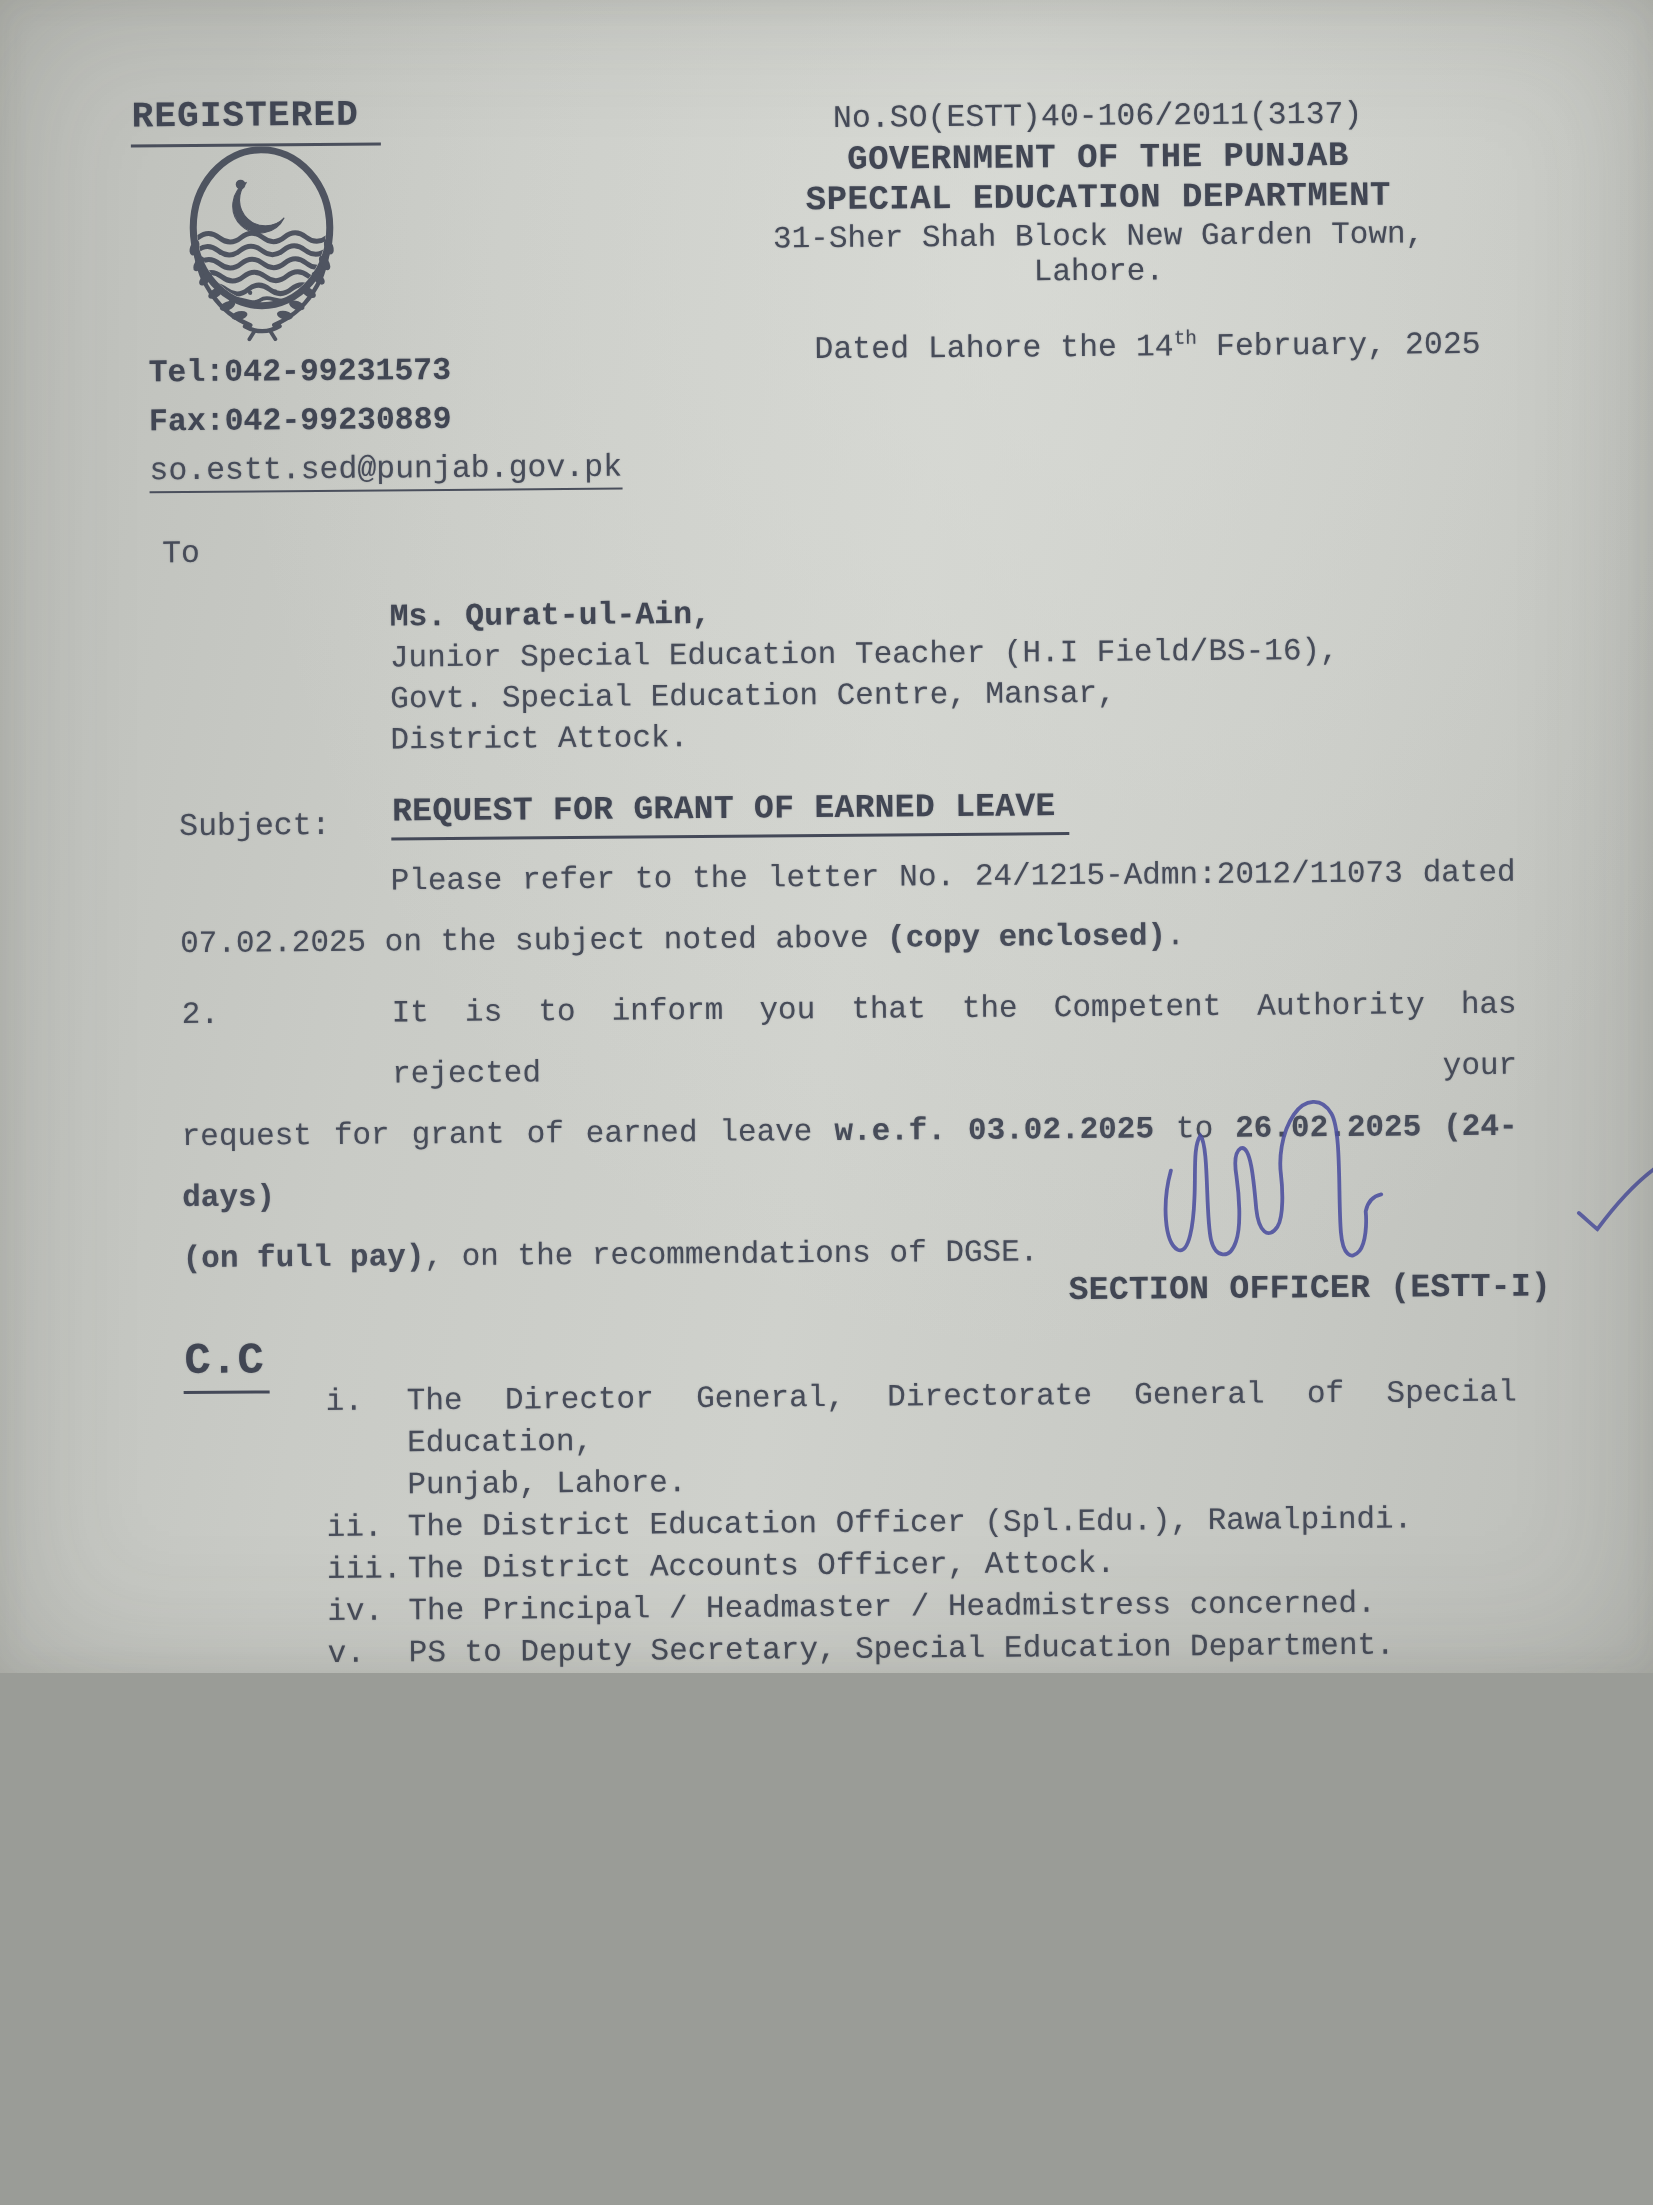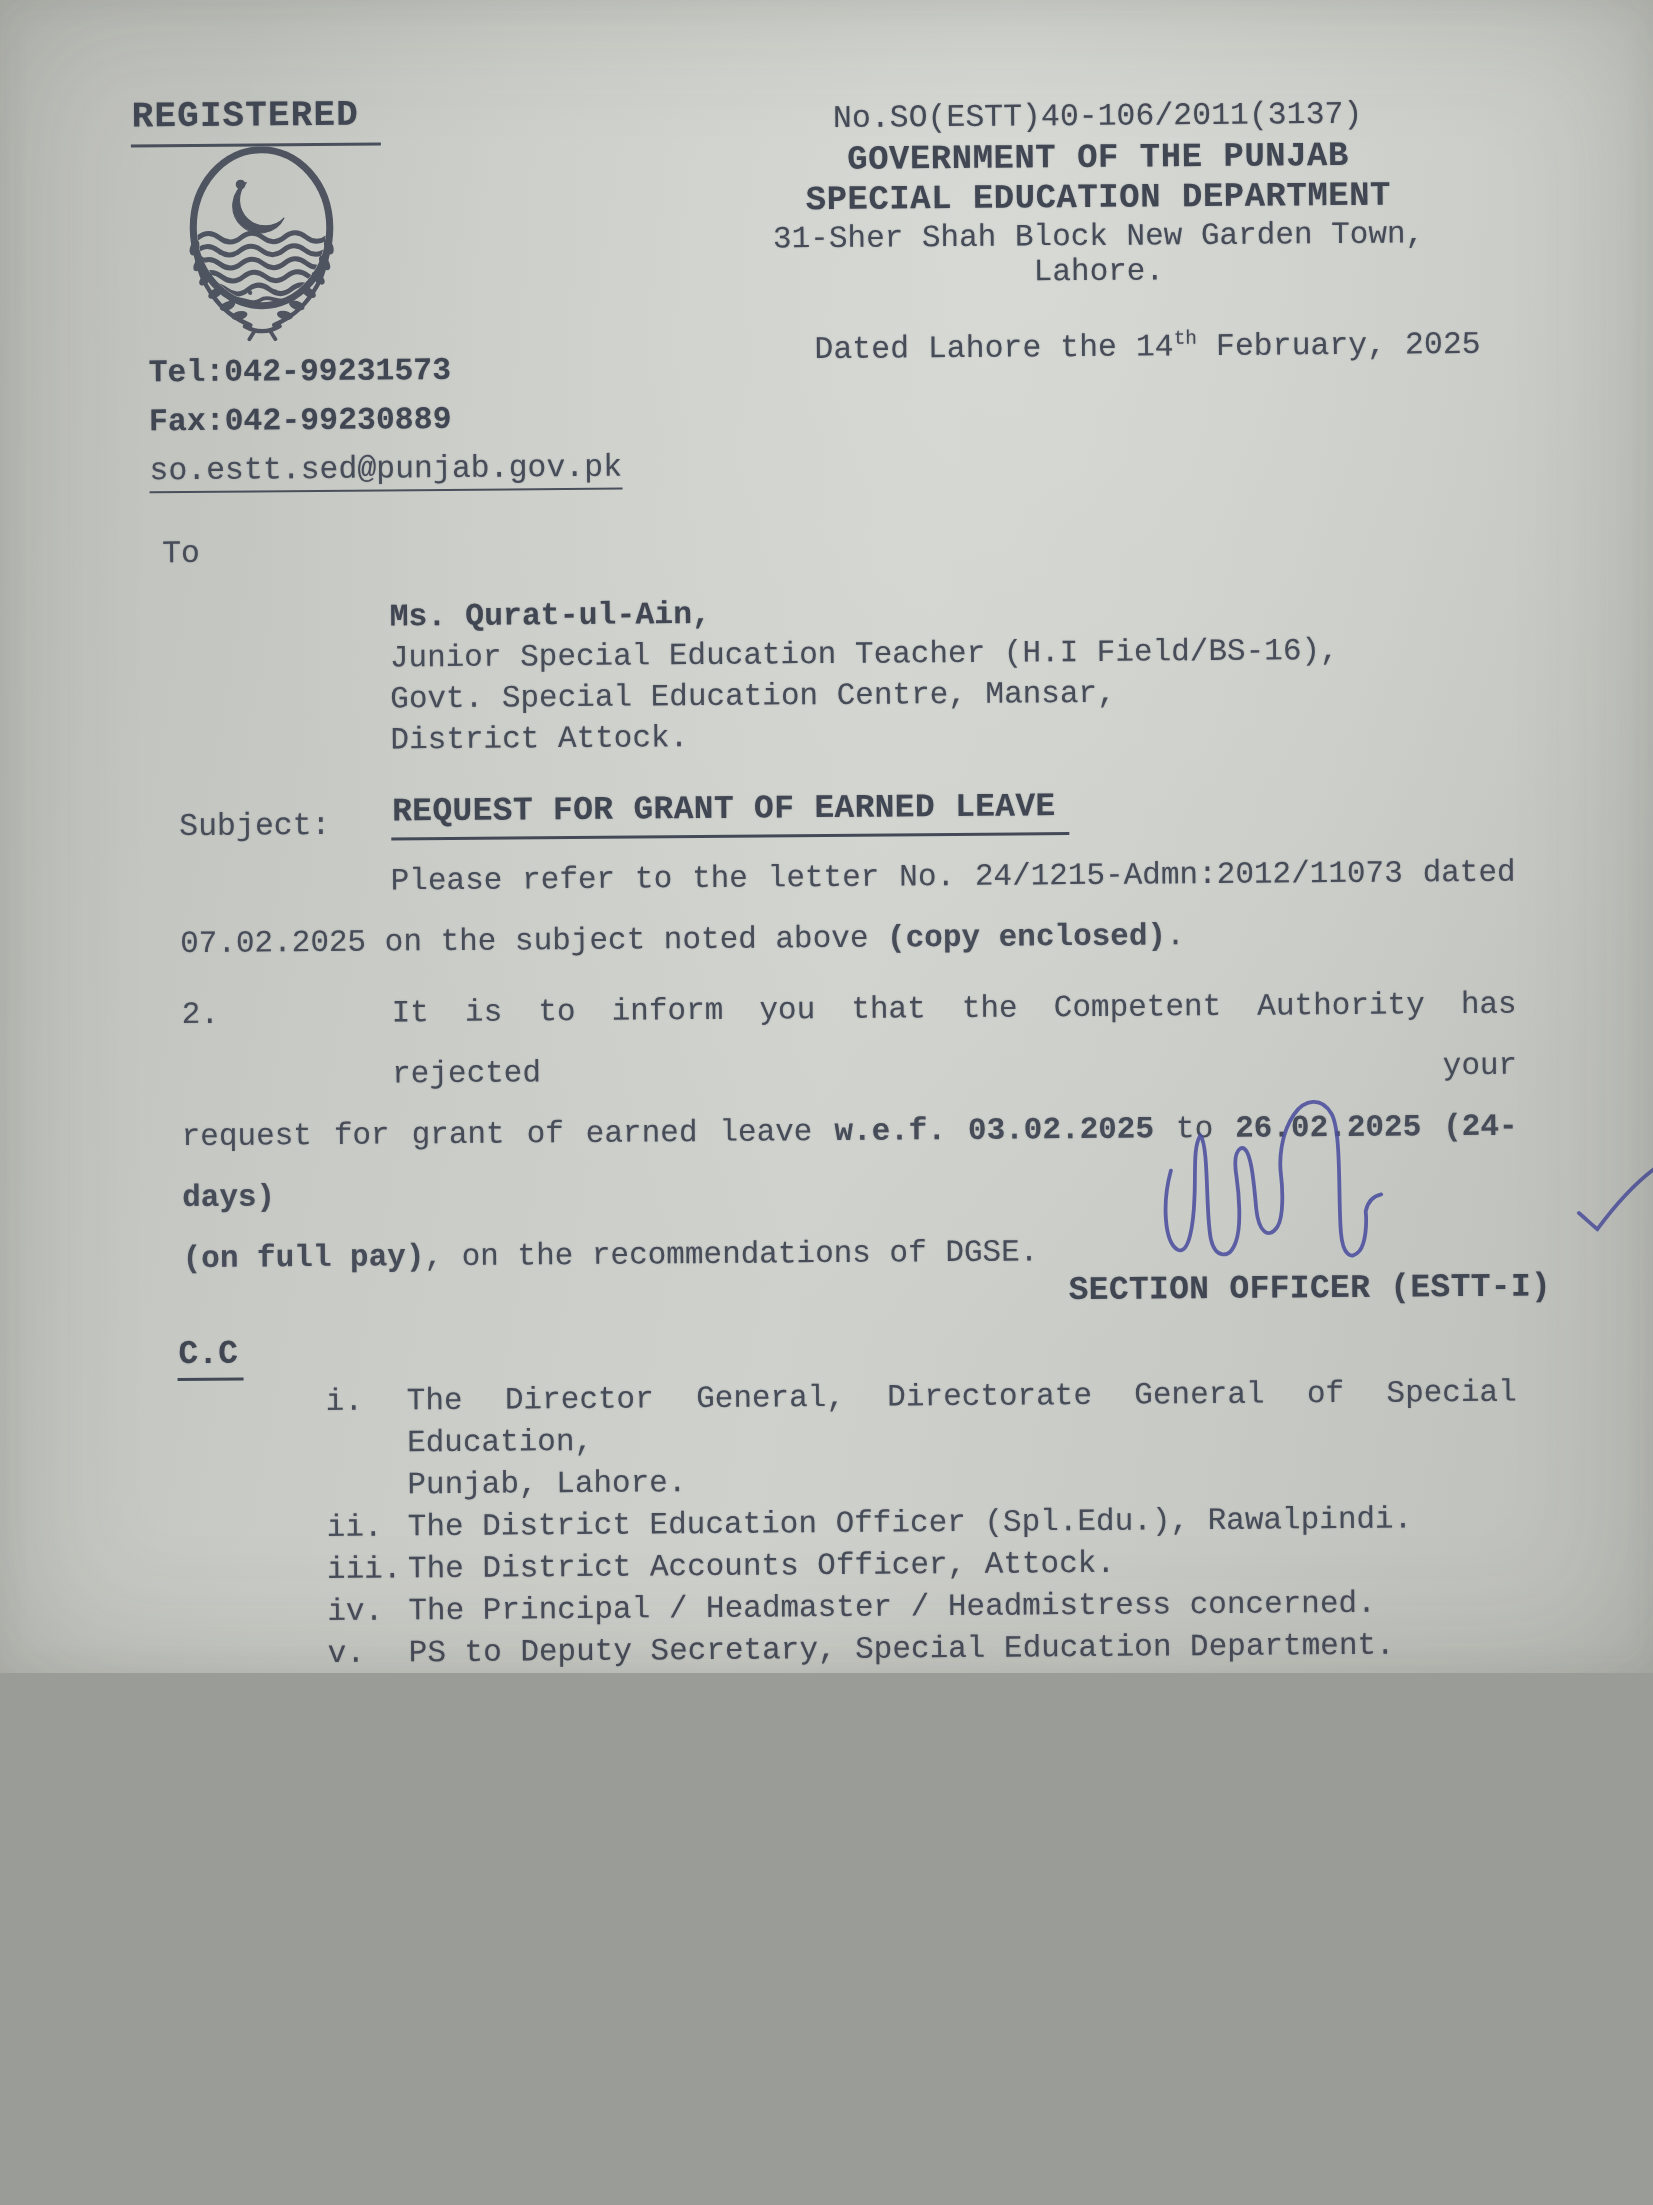--- a/index.html
+++ b/index.html
@@ -51,21 +51,21 @@
   .p1 .first{padding-left:211px;}
   .p2{left:178px;top:979px;}
   .p2 .num{position:absolute;left:1.1px;top:0;line-height:61px;}
   .p2 .first{margin-left:211px;}
 
   .signature{left:1115px;top:1092px;}
   .checkmark{left:1567px;top:1167px;}
   .signoff{left:1050px;top:1274px;width:510px;text-align:center;font-size:33px;font-weight:bold;
     letter-spacing:0.3px;color:#414653;}
 
-  .cc-label{left:172px;top:1331px;font-size:33px;font-weight:bold;color:#414653;
+  .cc-label{left:178px;top:1331px;font-size:44px;font-weight:bold;color:#414653;
     border-bottom:3.3px solid #444958;padding:0 5.4px 5.4px 1.1px;text-align:right;}
   .cc-list{left:178px;top:1377px;width:1336px;font-size:31px;}
   .cc-row{display:flex;align-items:flex-start;line-height:42px;}
   .cc-num{width:81px;margin-left:142px;flex:0 0 auto;}
   .cc-text{width:1110px;flex:0 0 auto;}
 </style>
 </head>
 <body>
 
 <div class="sheet">

